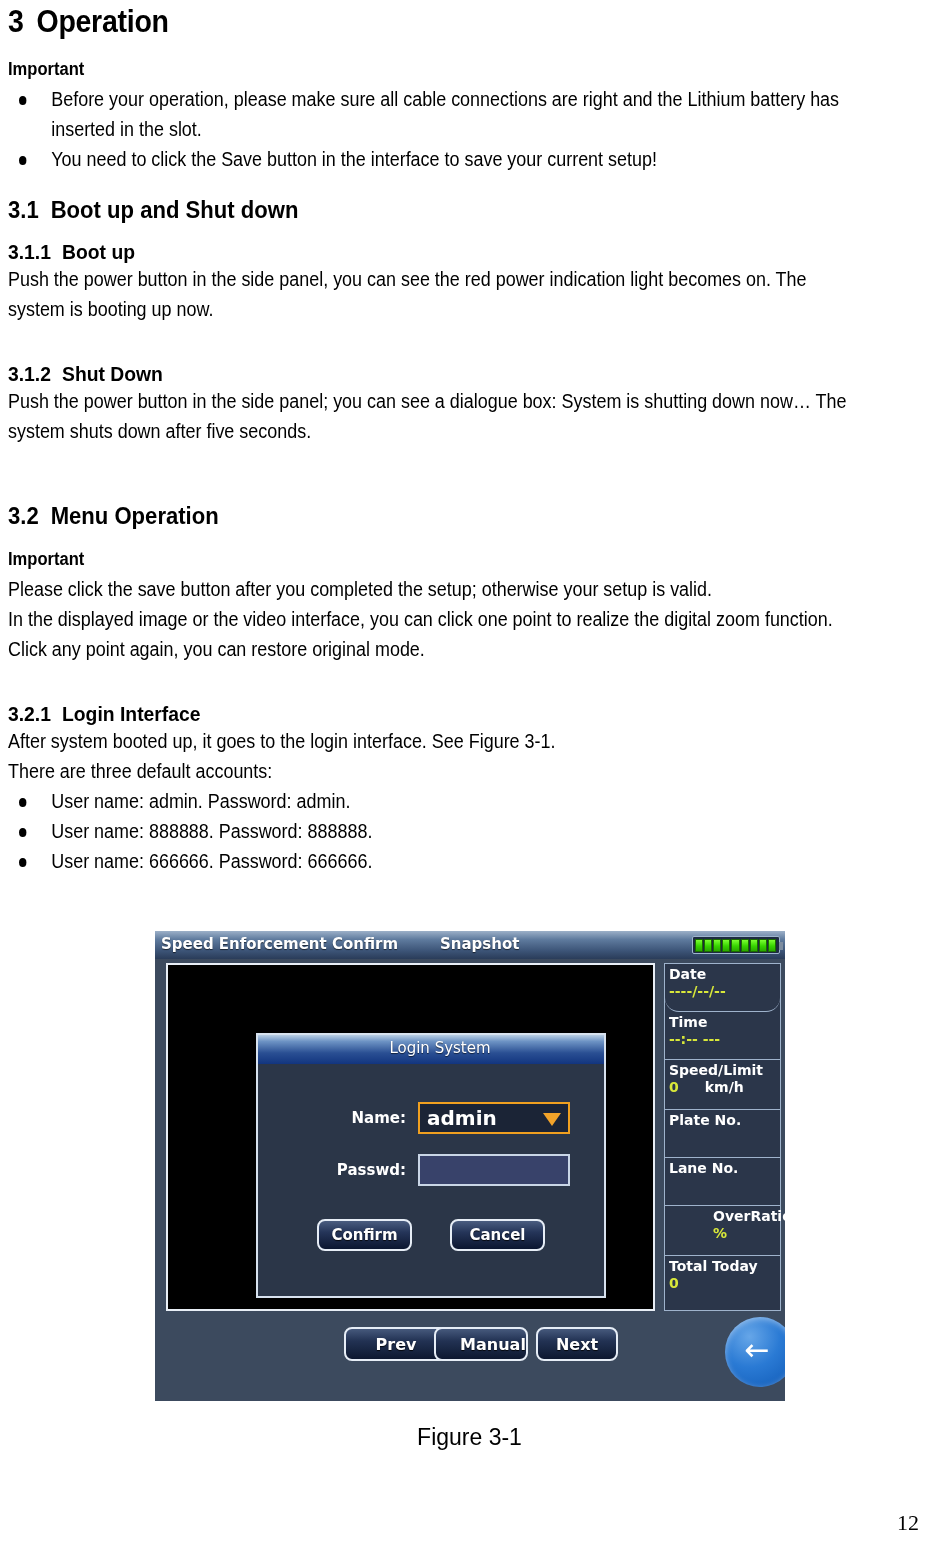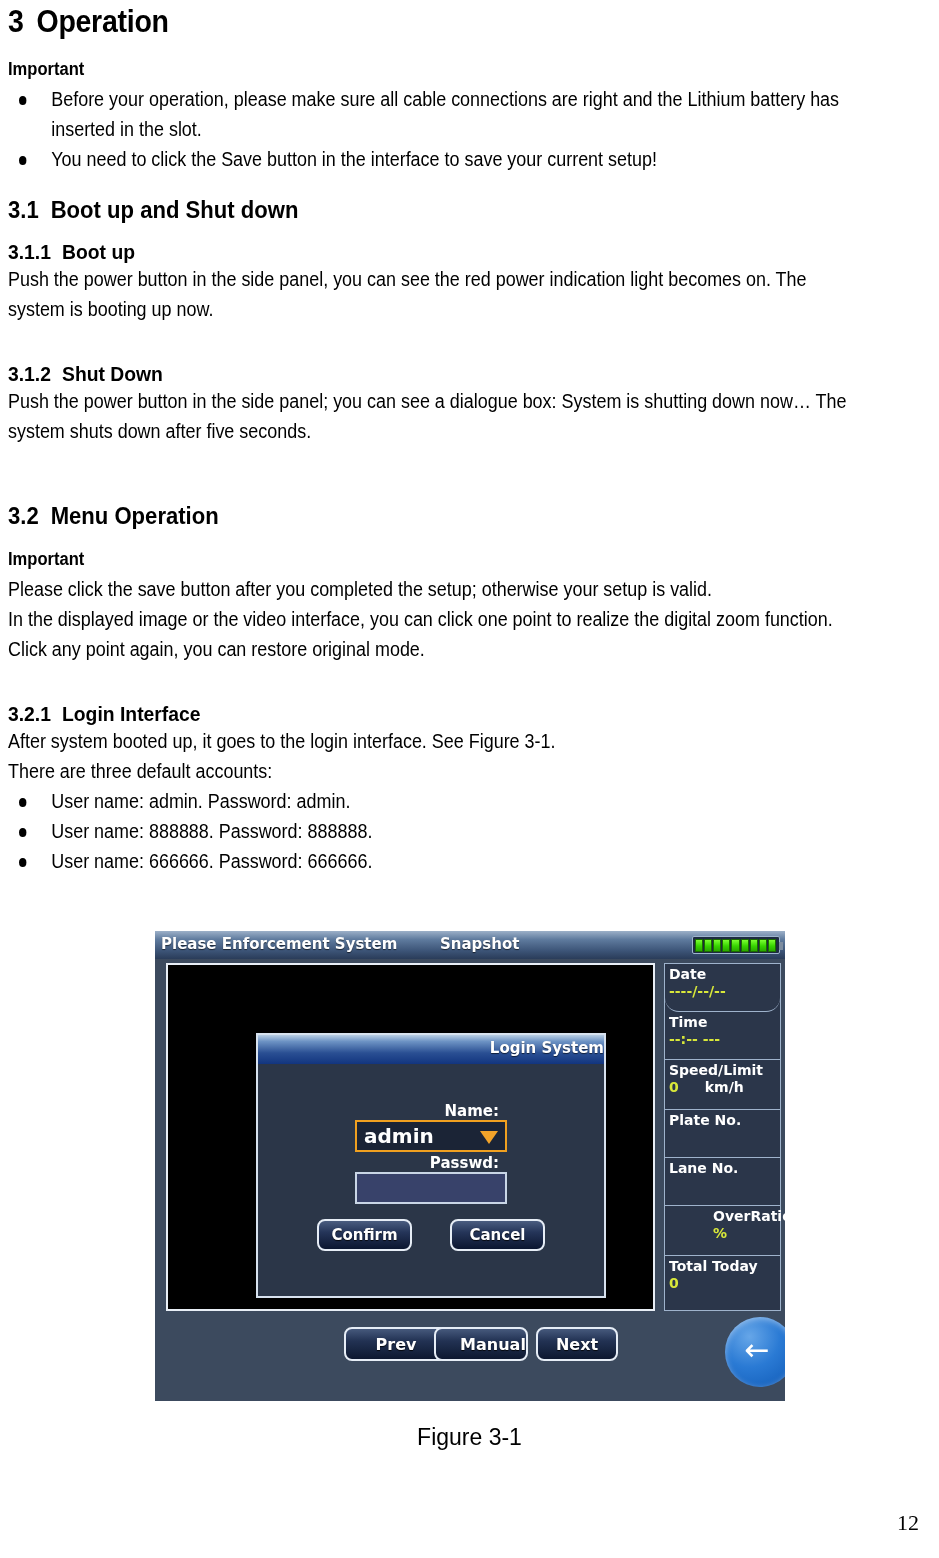--- a/index.html
+++ b/index.html
@@ -262,36 +262,36 @@
   }
   .dlg-titlebar {
     position: relative;
     height: 29px;
     background: linear-gradient(to bottom, #b9cee4 0%, #6d93c4 22%, #2a4f93 62%, #12357f 100%);
   }
   .dlg-title {
     position: absolute;
     width: 100%;
     top: 4px;
-    text-align: right;
+    text-align: center;
     color: #ffffff;
     font-size: 15px;
-    font-weight: bold;
+    font-weight: normal;
     text-shadow: 0 1px 1px rgba(0,0,0,.6);
+    padding-left: 9px;
   }
   .dlg-body {
     position: relative;
     height: 232px;
     background: #2b3648;
   }
   .field-row {
     position: absolute;
     display: flex;
     align-items: center;
-    flex-direction: column;
   }
   .row-name { left: 0px; top: 38px; width: 100%; }
   .row-pass { left: 0px; top: 90px; width: 100%; }
   .field-label {
     width: 160px;
     text-align: right;
     padding-right: 12px;
     color: #ffffff;
     font-size: 15px;
     font-weight: bold;
@@ -424,21 +424,21 @@
       <li>User name: 888888. Password: 888888.</li>
       <li>User name: 666666. Password: 666666.</li>
     </ul>
 
   </div>
 
   <div class="figure-wrap">
     <div class="device">
 
       <div class="dev-titlebar">
-        <div class="dev-title-left">Please Enforcement System</div>
+        <div class="dev-title-left">Speed Enforcement Confirm</div>
         <div class="dev-title-center">Snapshot</div>
         <div class="battery">
           <div class="cell"></div>
             <div class="cell"></div>
             <div class="cell"></div>
           <div class="cell"></div>
             <div class="cell"></div>
             <div class="cell"></div>
           <div class="cell"></div>
             <div class="cell"></div>

